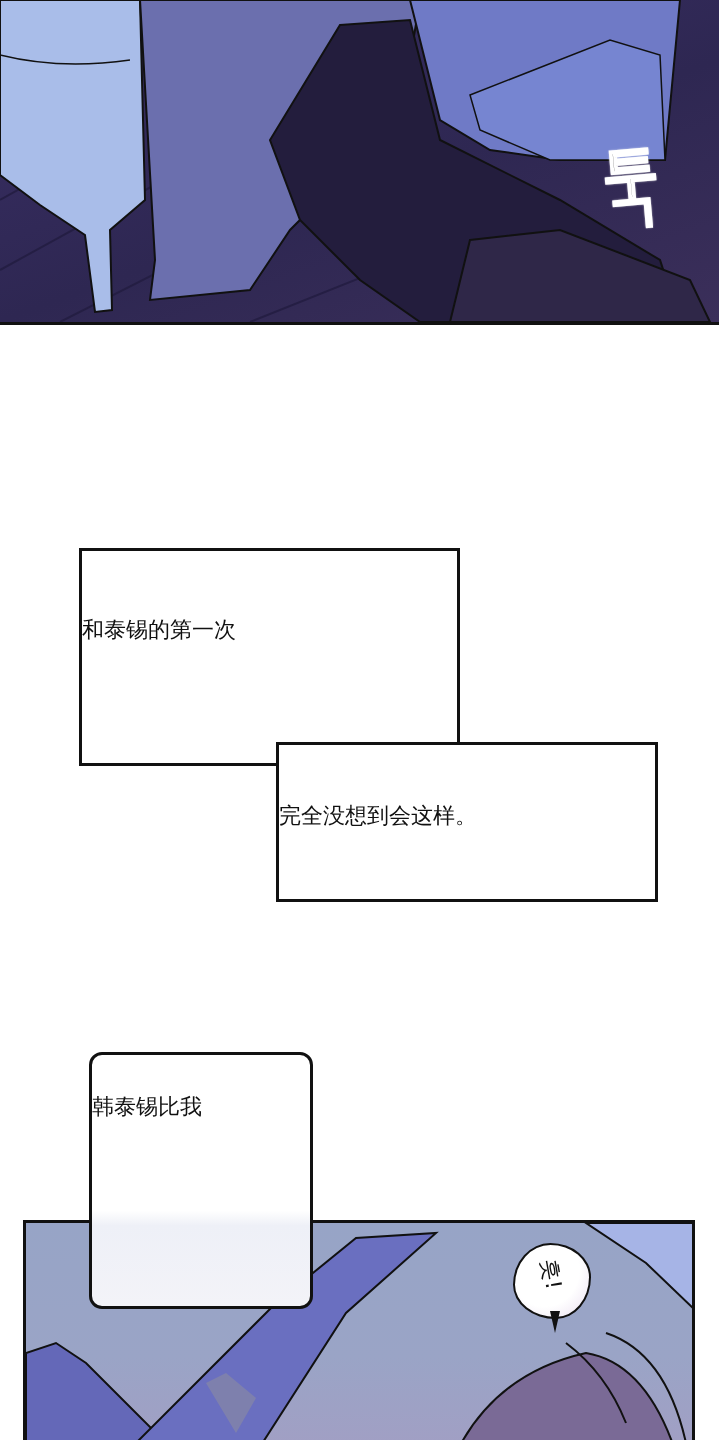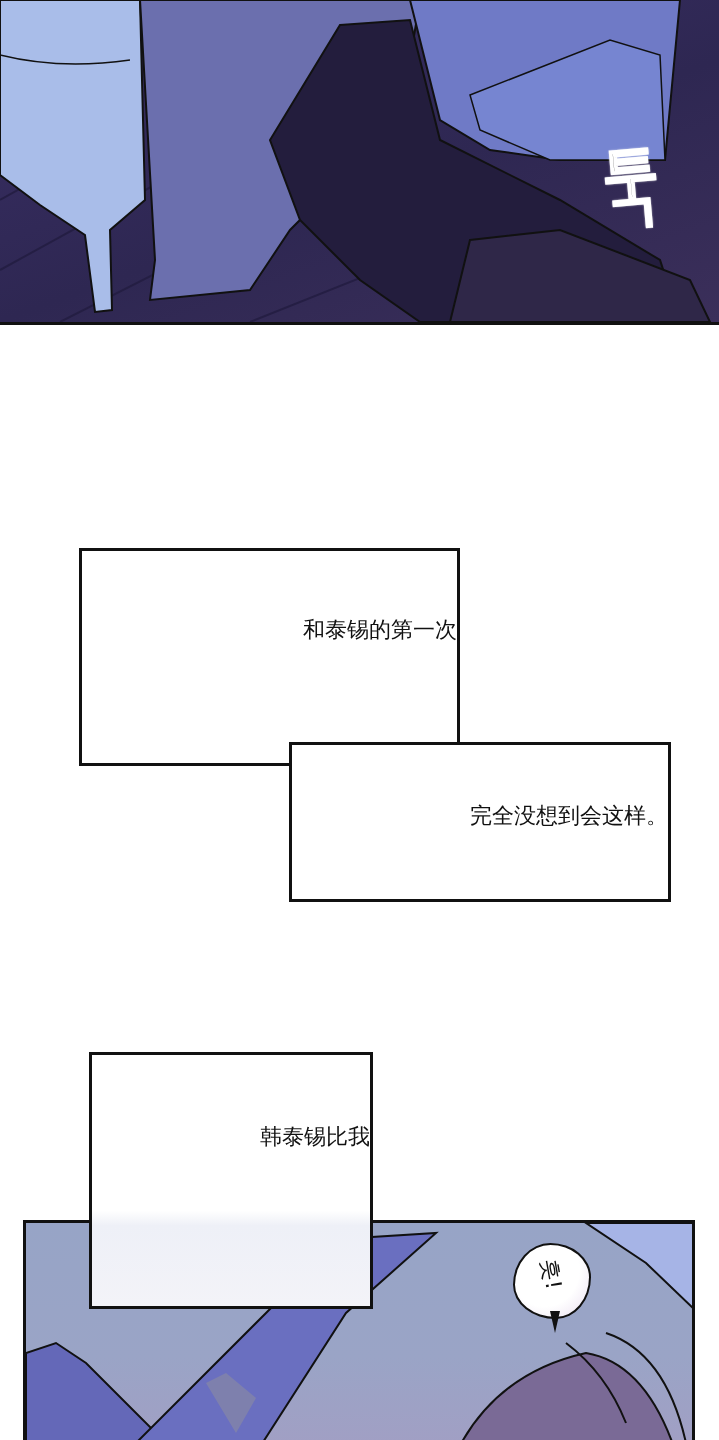--- a/index.html
+++ b/index.html
@@ -7,21 +7,21 @@
          font-family: "DejaVu Sans", "Liberation Sans", sans-serif; }
   .panel { position: absolute; overflow: hidden; }
   #panel1 { left: 0; top: 0; width: 719px; height: 322px;
             background: linear-gradient(160deg, #3a2f66 0%, #2e2752 55%, #3b2f5a 100%);
             border-bottom: 3px solid #111; }
   #panel3 { left: 23px; top: 1220px; width: 672px; height: 230px;
             background: linear-gradient(180deg, #97a4c6 0%, #9aa4c6 60%, #a19fc4 100%);
             border: 3px solid #111; box-sizing: border-box; }
   .caption { position: absolute; background: #fff; box-sizing: border-box;
              border: 3px solid #111; color: #111; font-size: 22px; line-height: 30px;
-             text-align: right; }
+             text-align: left; }
   .caption .line { display: block; white-space: nowrap; }
   .sfx { position: absolute; color: #000; font-weight: bold;
          -webkit-text-stroke: 2px #fff; text-shadow: 0 0 2px #fff, 0 0 3px #fff; }
   .bubble { position: absolute; background: radial-gradient(ellipse at 40% 35%, #ffffff 55%, #e9def0 100%);
             border: 2px solid #111; border-radius: 48% 52% 45% 55% / 55% 45% 55% 45%; }
   .bubble-tail { position: absolute; width: 0; height: 0;
                  border-left: 5px solid transparent; border-right: 5px solid transparent;
                  border-top: 22px solid #111; }
 </style>
 </head>
@@ -49,36 +49,36 @@
 
     <path d="M470 240 L560 230 L690 280 L710 322 L450 322 Z" fill="#2f2748" stroke="#111" stroke-width="2"></path>
   </svg>
   <div class="sfx" style="left:585px; top:110px; font-size:56px; line-height:70px; width:80px; writing-mode:vertical-rl; transform:rotate(-5deg);">투ㄱ</div>
 </div>
 
 <div class="caption" style="left:79px; top:548px; width:381px; height:218px; padding-top:64px; border-right:3px solid #111;">
   <span class="line">和泰锡的第一次</span>
 </div>
 
-<div class="caption" style="left:289px; top:742px; width:382px; height:160px; padding-top:56px;">
+<div class="caption" style="left:276px; top:742px; width:382px; height:160px; padding-top:56px;">
   <span class="line">完全没想到会这样。</span>
 </div>
 
 <div style="position:absolute; left:292px; top:745px; width:165px; height:18px; background:#fff;"></div>
 
 <div class="panel" id="panel3">
   <svg width="672" height="230" viewBox="0 0 672 230" style="position:absolute;left:0;top:0;">
     <path d="M0 130 L30 120 L60 140 L150 230 L0 230 Z" fill="#6468b8" stroke="#111" stroke-width="2"></path>
     <path d="M100 230 L250 80 L330 15 L410 10 L320 90 L230 230 Z" fill="#6a6fc0" stroke="#111" stroke-width="2"></path>
     <path d="M560 0 L672 0 L672 90 L620 40 Z" fill="#a6b4e6" stroke="#111" stroke-width="2"></path>
     <path d="M430 230 Q470 150 560 130 Q620 140 650 230 Z" fill="#7a6a96" stroke="#111" stroke-width="2"></path>
     <path d="M580 110 Q640 130 660 220" stroke="#111" stroke-width="2" fill="none"></path>
     <path d="M540 120 Q580 150 600 200" stroke="#111" stroke-width="2" fill="none"></path>
     <path d="M180 160 L200 150 L230 175 L210 210 Z" fill="#8c8ca0" opacity="0.6"></path>
   </svg>
   <div class="bubble" style="left:487px; top:20px; width:74px; height:72px;"></div>
   <div class="bubble-tail" style="left:524px; top:88px;"></div>
   <div style="position:absolute; left:500px; top:36px; width:50px; text-align:center; font-size:22px; color:#111; transform:rotate(80deg);">흣!</div>
 </div>
 
-<div class="caption" style="left:89px; top:1052px; width:284px; height:257px; padding-top:67px; background:linear-gradient(180deg,#ffffff 0%,#ffffff 62%,#eef0f7 68%,#f3f3f8 100%);">
+<div class="caption" style="left:89px; top:1052px; width:224px; height:257px; padding-top:37px; background:linear-gradient(180deg,#ffffff 0%,#ffffff 62%,#eef0f7 68%,#f3f3f8 100%);border-radius:13px;">
   <span class="line">韩泰锡比我</span>
 </div>
 
 </body></html>

